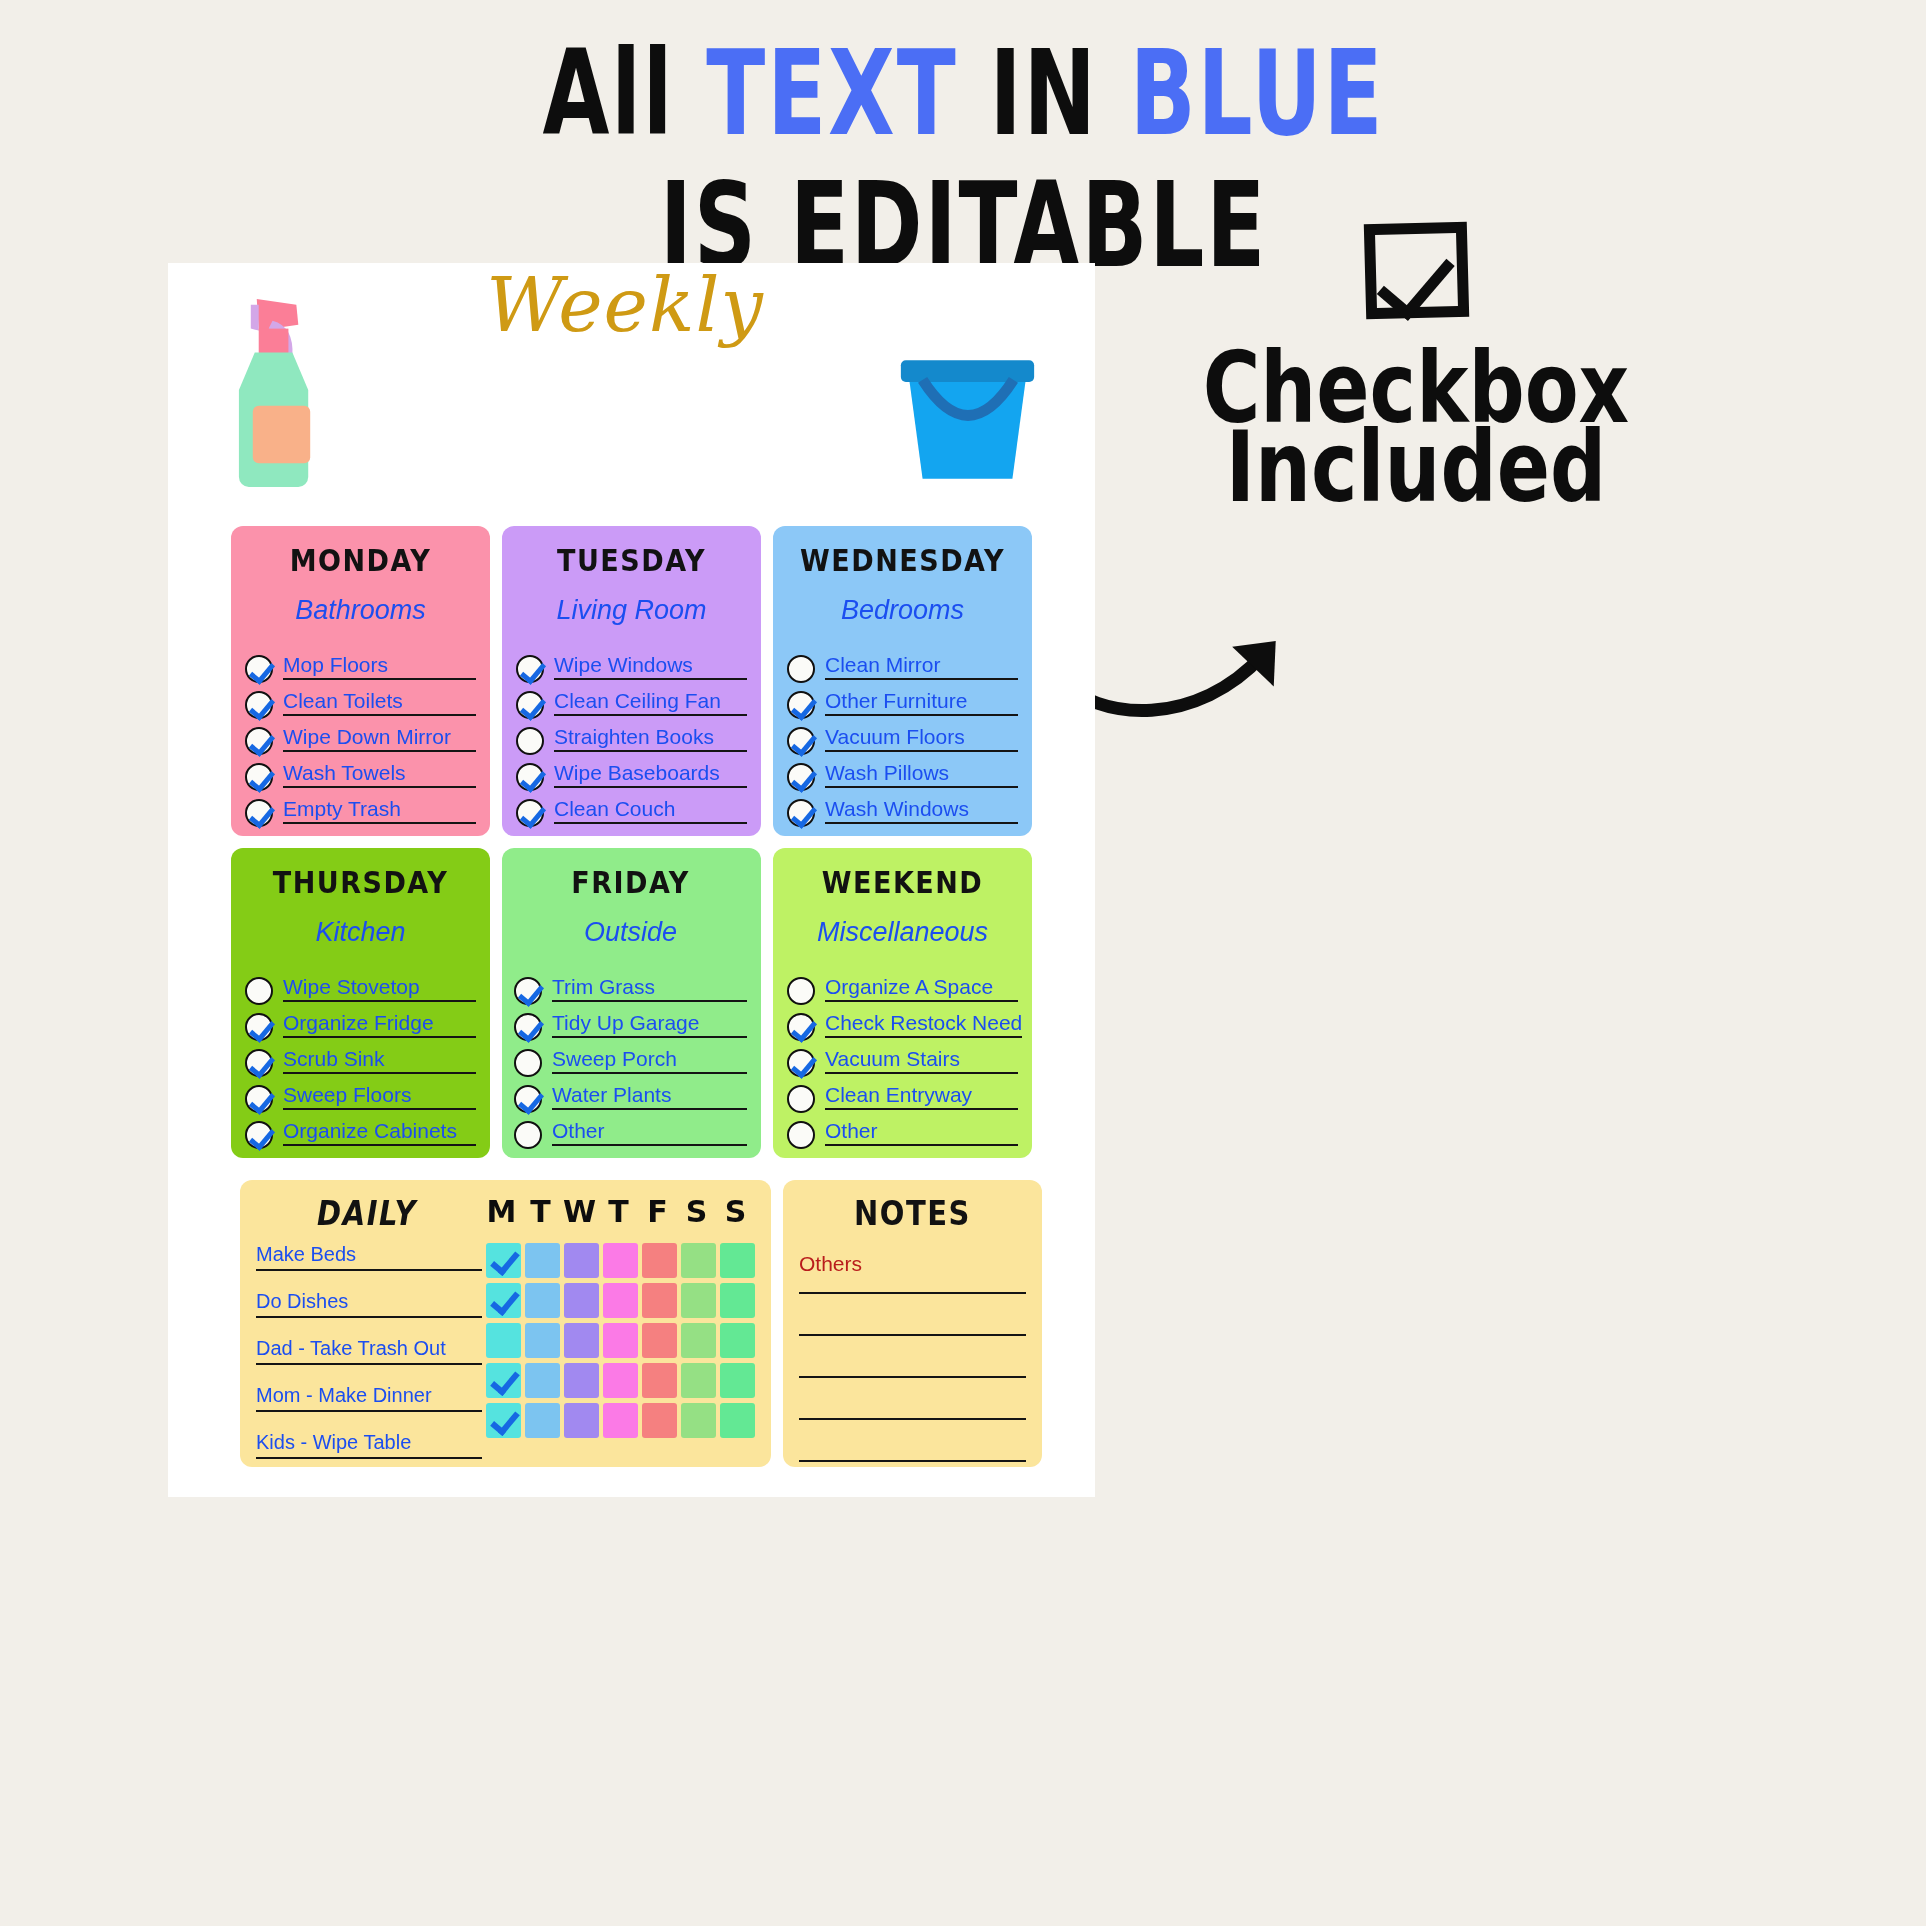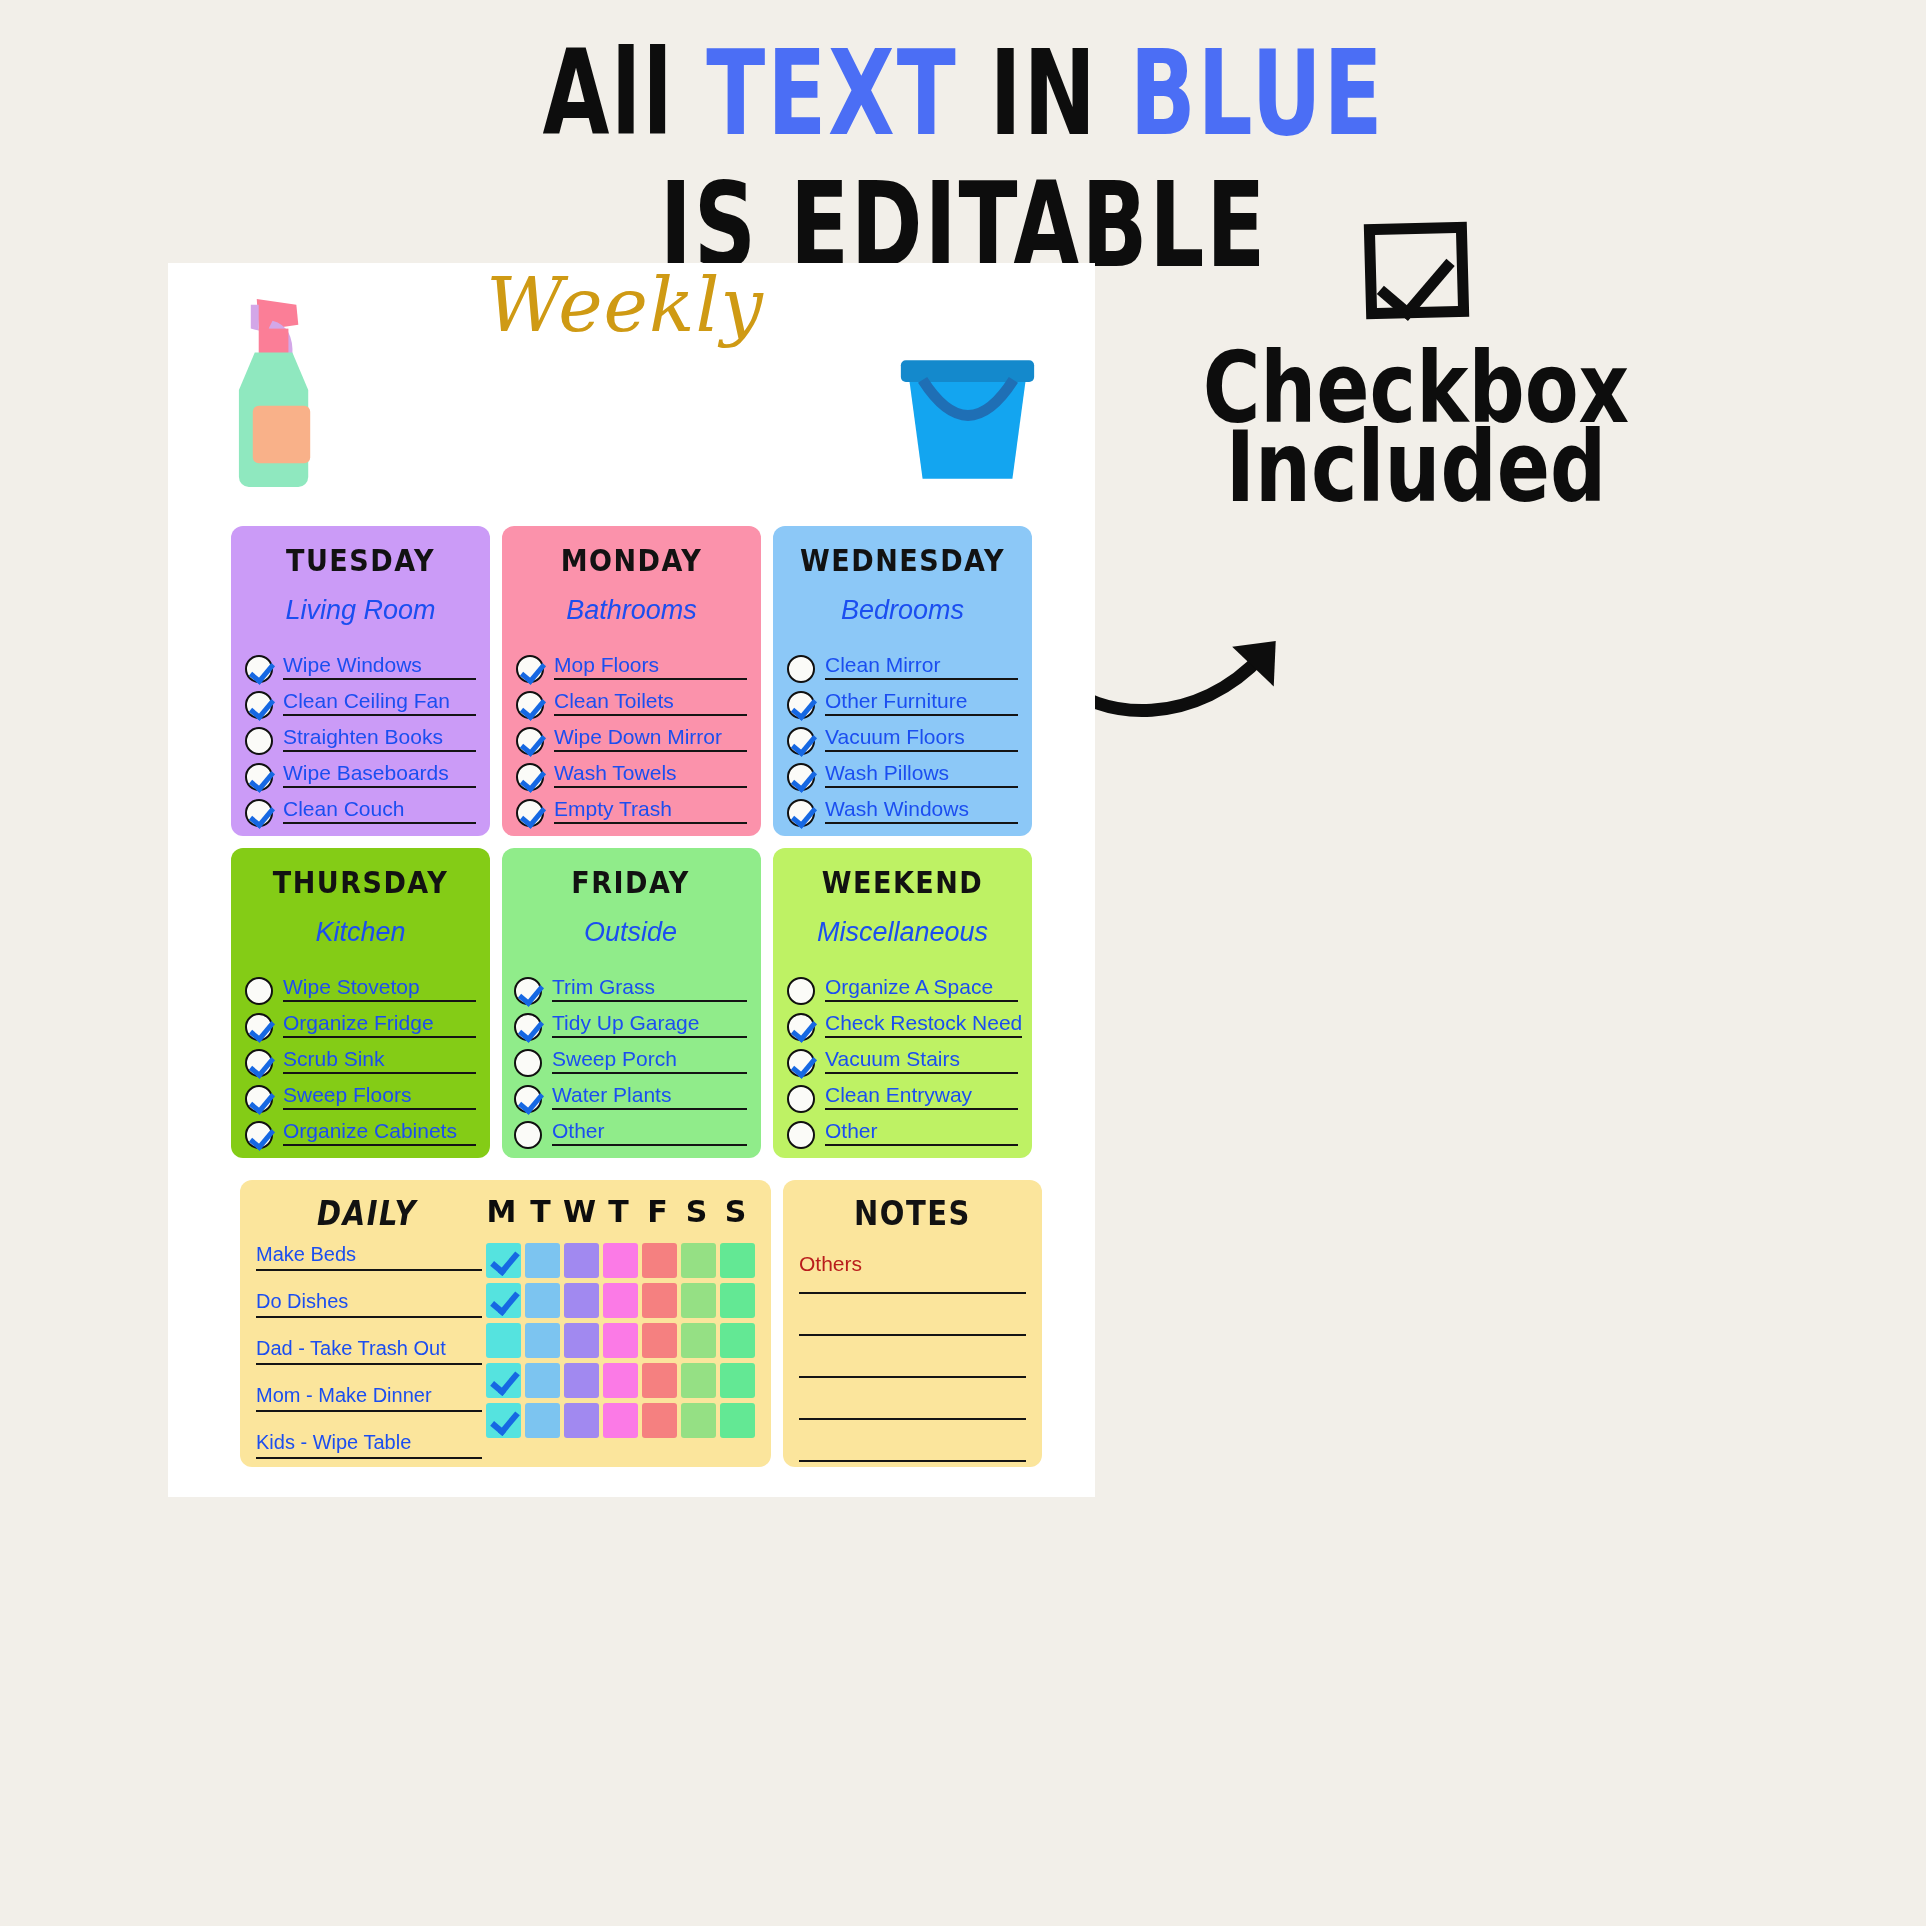--- a/index.html
+++ b/index.html
@@ -239,20 +239,46 @@
     </div>
 
     <svg class="bucket" viewBox="0 0 155 150">
       <path d="M18 36 h119 l-14 104 h-91 Z" fill="#13a5f0"></path>
       <rect x="10" y="20" width="135" height="22" rx="5" fill="#1489cc"></rect>
       <path d="M32 40 q46 72 92 0" stroke="#1f6fb5" stroke-width="11" fill="none"></path>
     </svg>
   </div>
 
   <div class="cards">
+      <div class="card" style="background: rgb(251, 146, 171);">
+        <div class="day">MONDAY</div>
+        <div class="room">Bathrooms</div>
+        <div class="items">
+          <div class="item">
+            <div class="cb on"></div>
+            <div class="itxt">Mop Floors</div>
+          </div>
+          <div class="item">
+            <div class="cb on"></div>
+            <div class="itxt">Clean Toilets</div>
+          </div>
+          <div class="item">
+            <div class="cb on"></div>
+            <div class="itxt">Wipe Down Mirror</div>
+          </div>
+          <div class="item">
+            <div class="cb on"></div>
+            <div class="itxt">Wash Towels</div>
+          </div>
+          <div class="item">
+            <div class="cb on"></div>
+            <div class="itxt">Empty Trash</div>
+          </div>
+        </div>
+      </div>
       <div class="card" style="background: rgb(203, 155, 247);">
         <div class="day">TUESDAY</div>
         <div class="room">Living Room</div>
         <div class="items">
           <div class="item">
             <div class="cb on"></div>
             <div class="itxt">Wipe Windows</div>
           </div>
           <div class="item">
             <div class="cb on"></div>
@@ -262,46 +288,20 @@
             <div class="cb"></div>
             <div class="itxt">Straighten Books</div>
           </div>
           <div class="item">
             <div class="cb on"></div>
             <div class="itxt">Wipe Baseboards</div>
           </div>
           <div class="item">
             <div class="cb on"></div>
             <div class="itxt">Clean Couch</div>
-          </div>
-        </div>
-      </div>
-      <div class="card" style="background: rgb(251, 146, 171);">
-        <div class="day">MONDAY</div>
-        <div class="room">Bathrooms</div>
-        <div class="items">
-          <div class="item">
-            <div class="cb on"></div>
-            <div class="itxt">Mop Floors</div>
-          </div>
-          <div class="item">
-            <div class="cb on"></div>
-            <div class="itxt">Clean Toilets</div>
-          </div>
-          <div class="item">
-            <div class="cb on"></div>
-            <div class="itxt">Wipe Down Mirror</div>
-          </div>
-          <div class="item">
-            <div class="cb on"></div>
-            <div class="itxt">Wash Towels</div>
-          </div>
-          <div class="item">
-            <div class="cb on"></div>
-            <div class="itxt">Empty Trash</div>
           </div>
         </div>
       </div>
       <div class="card" style="background: rgb(140, 200, 247);">
         <div class="day">WEDNESDAY</div>
         <div class="room">Bedrooms</div>
         <div class="items">
           <div class="item">
             <div class="cb"></div>
             <div class="itxt">Clean Mirror</div>

